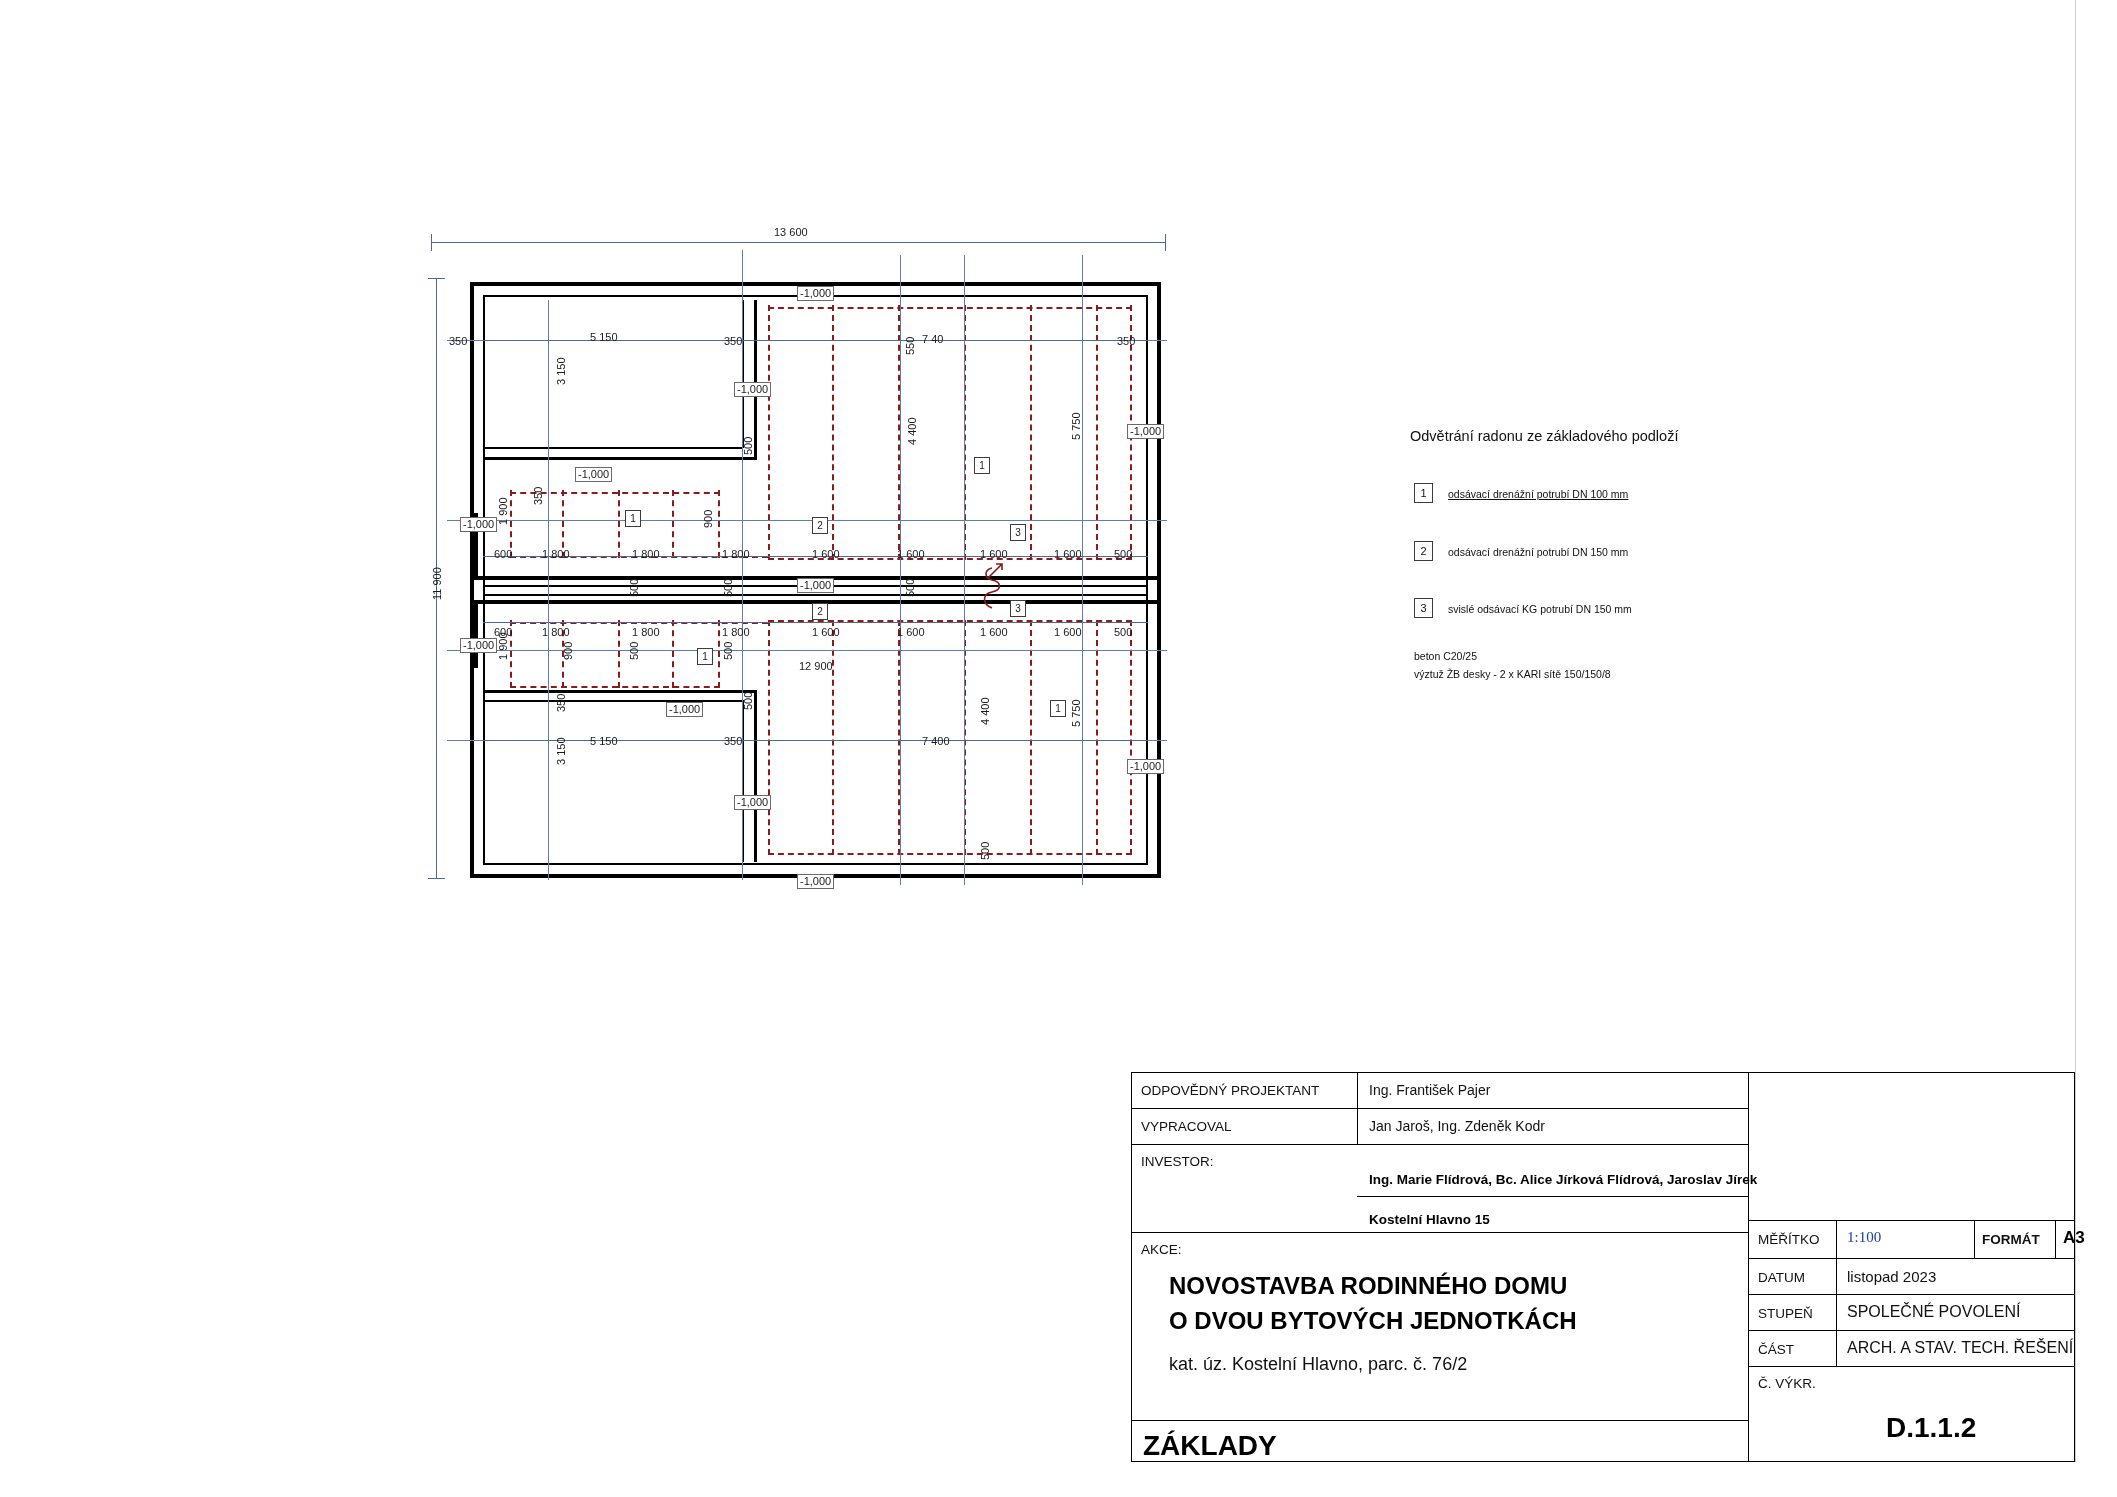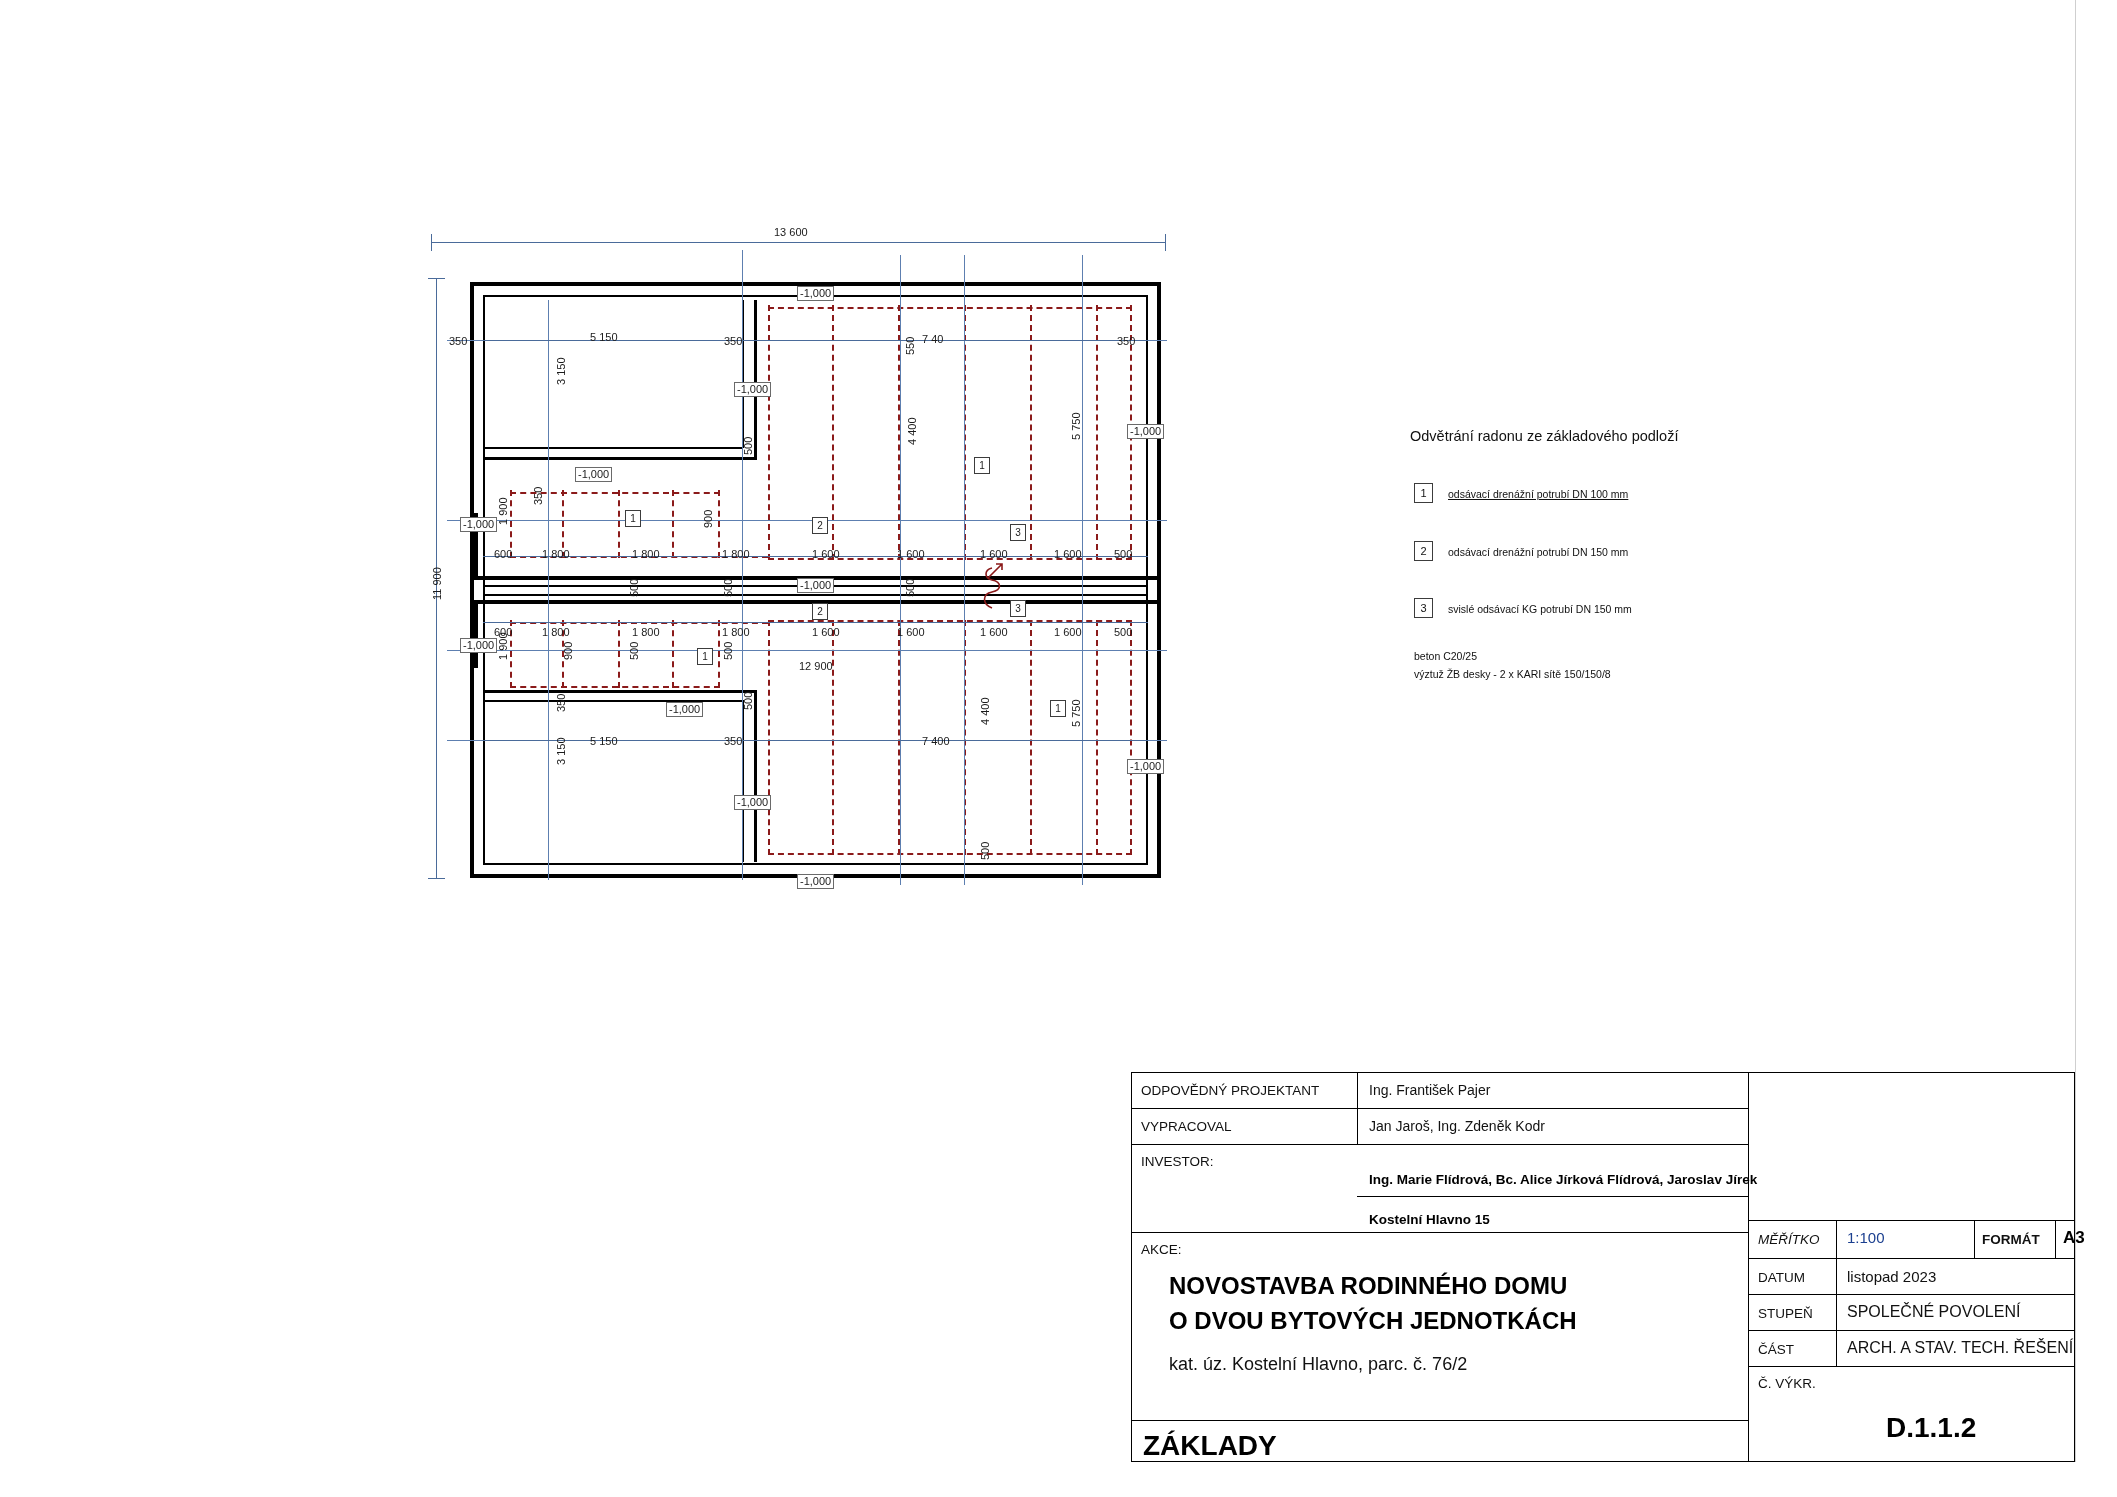--- a/index.html
+++ b/index.html
@@ -263,22 +263,22 @@
       <div class="bold13" style="left:238px;top:100px;">Ing. Marie Flídrová, Bc. Alice Jírková Flídrová, Jaroslav Jírek</div>
       <div class="bold13" style="left:238px;top:140px;">Kostelní Hlavno 15</div>
 
       <div class="lbl" style="left:10px;top:170px;">AKCE:</div>
       <div class="bigger" style="left:38px;top:200px;">NOVOSTAVBA RODINNÉHO DOMU</div>
       <div class="bigger" style="left:38px;top:235px;">O DVOU BYTOVÝCH JEDNOTKÁCH</div>
       <div class="val" style="left:38px;top:282px;font-size:18px;">kat. úz. Kostelní Hlavno, parc. č. 76/2</div>
 
       <div class="huge" style="left:12px;top:358px;">ZÁKLADY</div>
 
-      <div class="lbl" style="left:627px;top:160px;font-style:italic;">MĚŘÍTKO</div>
-      <div class="valblue" style="left:716px;top:157px;">1:100</div>
+      <div class="lbl" style="left:627px;top:160px;">MĚŘÍTKO</div>
+      <div class="valblue" style="left:716px;top:157px;font-family:Liberation Serif, serif;">1:100</div>
       <div class="lbl" style="left:851px;top:160px;font-weight:bold;">FORMÁT</div>
       <div class="big" style="left:932px;top:156px;font-size:17px;">A3</div>
 
       <div class="lbl" style="left:627px;top:198px;">DATUM</div>
       <div class="val" style="left:716px;top:196px;font-size:15px;">listopad 2023</div>
 
       <div class="lbl" style="left:627px;top:234px;">STUPEŇ</div>
       <div class="val" style="left:716px;top:231px;font-size:16px;">SPOLEČNÉ POVOLENÍ</div>
 
       <div class="lbl" style="left:627px;top:270px;text-align:right;">ČÁST</div>

